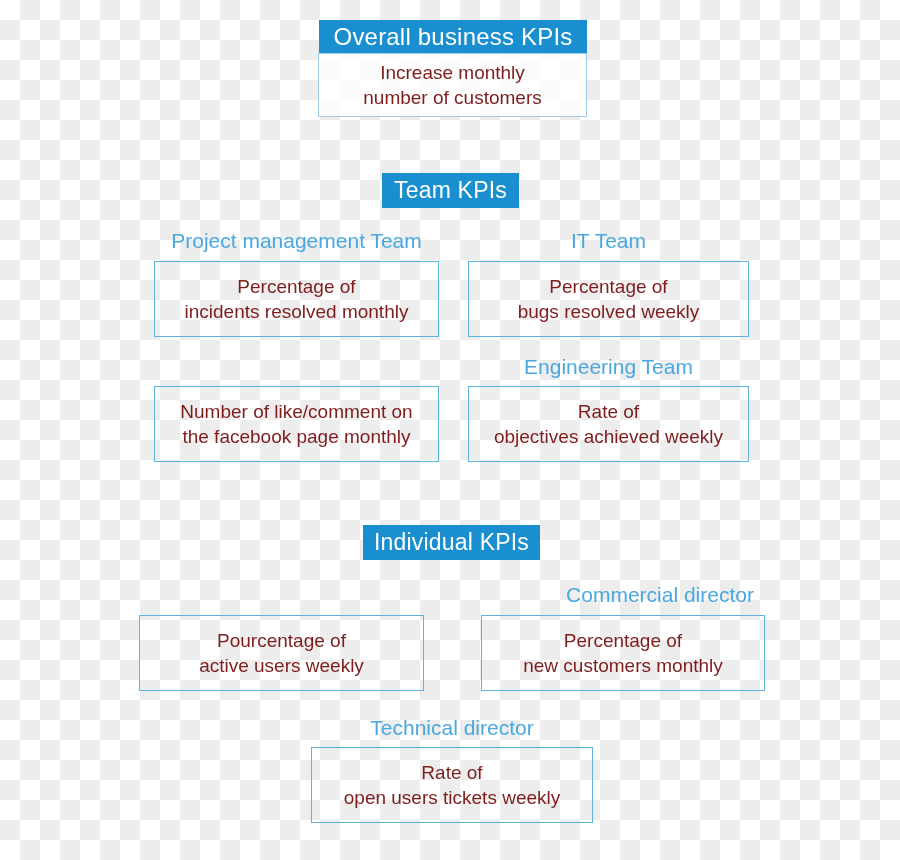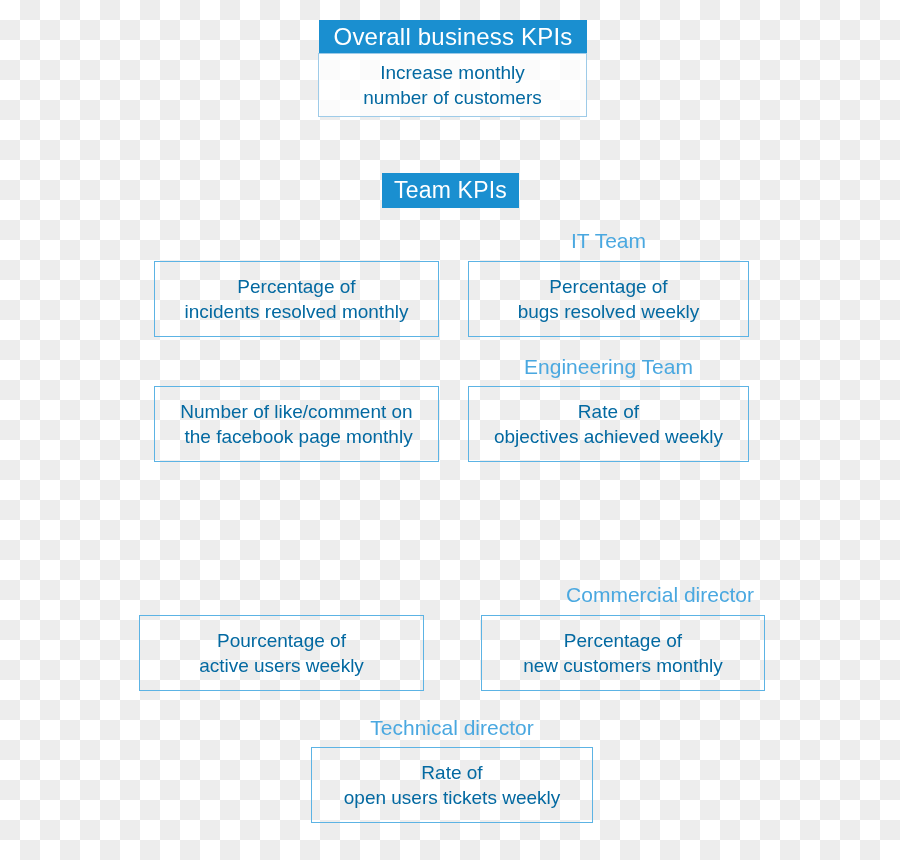--- a/index.html
+++ b/index.html
@@ -39,21 +39,21 @@
 
   
   .kpi-box {
     position: absolute;
     border: 1.5px solid #5cb3e4;
     box-sizing: border-box;
     display: flex;
     align-items: center;
     justify-content: center;
     text-align: center;
-    color: #0369a1;
+    color: #7f1d1d;
     font-weight: 300;
     line-height: 1.32;
   }
   .kpi-box.top-box {
     border-color: #9ecbe8;
     background: rgba(255,255,255,0.78);
   }
   .kpi-box .kpi-text {
     display: block;
     white-space: pre-line;
@@ -79,46 +79,52 @@
 
   <div class="kpi-box top-box" style="left:318px; top:53px; width:269px; height:64px; font-size:19px;">
     <span class="kpi-text">Increase monthly
 number of customers</span>
   </div>
 
   <div class="banner" style="left:382px; top:173px; width:137px; height:35px; font-size:23px;">
     <span>Team KPIs</span>
   </div>
 
+  <div class="group-heading" style="left:154px; top:229px; width:285px; font-size:21px;">
+    <span>Project management Team</span>
+  </div>
   <div class="kpi-box" style="left:154px; top:261px; width:285px; height:76px; font-size:19px;">
     <span class="kpi-text">Percentage of
 incidents resolved monthly</span>
   </div>
 
   <div class="group-heading" style="left:468px; top:229px; width:281px; font-size:21px;">
     <span>IT Team</span>
   </div>
   <div class="kpi-box" style="left:468px; top:261px; width:281px; height:76px; font-size:19px;">
     <span class="kpi-text">Percentage of
 bugs resolved weekly</span>
   </div>
 
-  <div class="kpi-box" style="left:154px; top:386px; width:285px; height:76px; font-size:19px;text-align:right;">
+  <div class="kpi-box" style="left:154px; top:386px; width:285px; height:76px; font-size:19px;">
     <span class="kpi-text">Number of like/comment on
 the facebook page monthly</span>
   </div>
 
   <div class="group-heading" style="left:468px; top:355px; width:281px; font-size:21px;">
     <span>Engineering Team</span>
   </div>
   <div class="kpi-box" style="left:468px; top:386px; width:281px; height:76px; font-size:19px;">
     <span class="kpi-text">Rate of
 objectives achieved weekly</span>
   </div>
 
+  <div class="banner" style="left:363px; top:525px; width:177px; height:35px; font-size:23px;">
+    <span>Individual KPIs</span>
+  </div>
 
   <div class="kpi-box" style="left:139px; top:615px; width:285px; height:76px; font-size:19px;">
     <span class="kpi-text">Pourcentage of
 active users weekly</span>
   </div>
 
   <div class="group-heading" style="left:481px; top:583px; width:284px; font-size:21px;padding-left:37px;">
     <span>Commercial director</span>
   </div>
   <div class="kpi-box" style="left:481px; top:615px; width:284px; height:76px; font-size:19px;">

